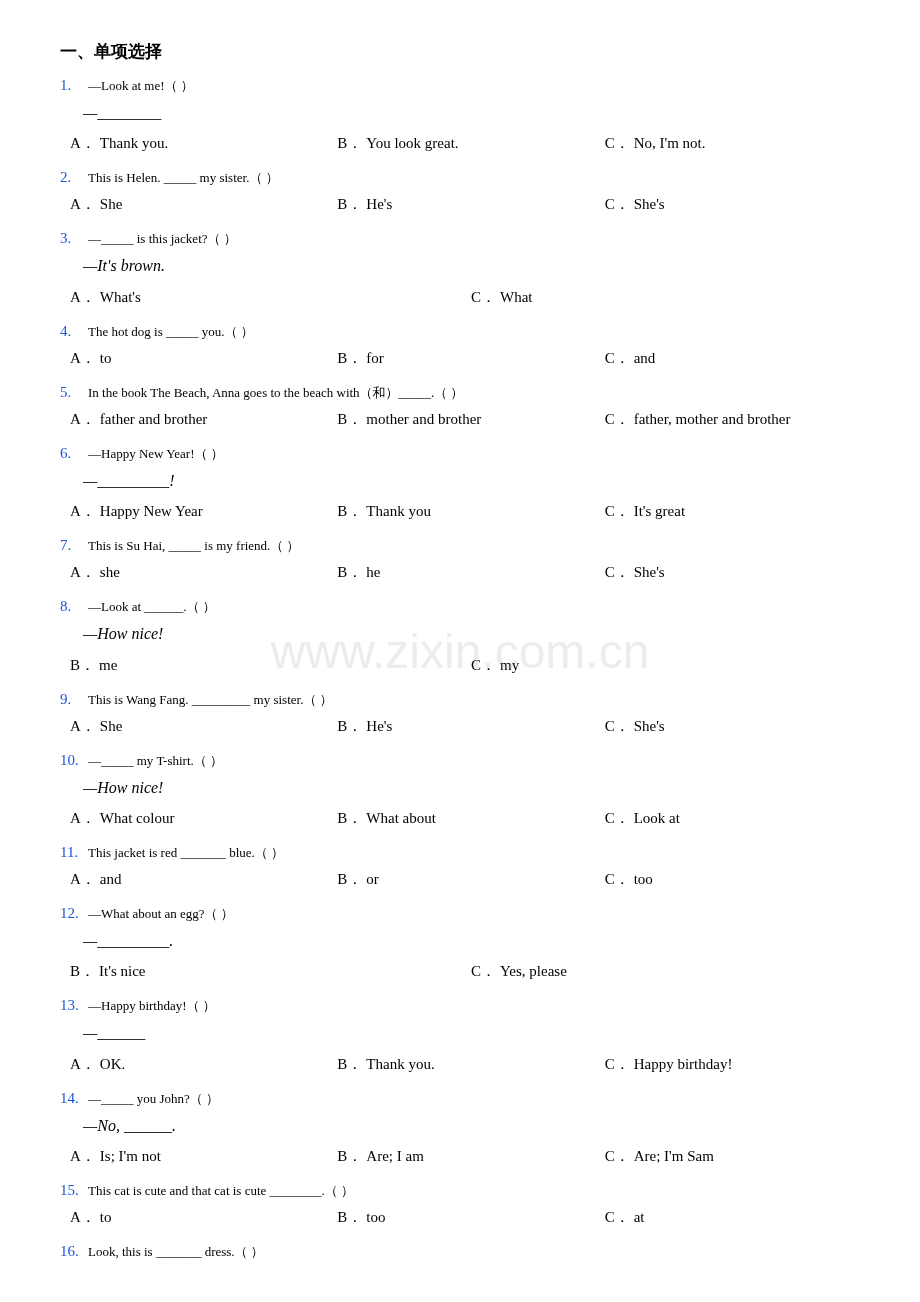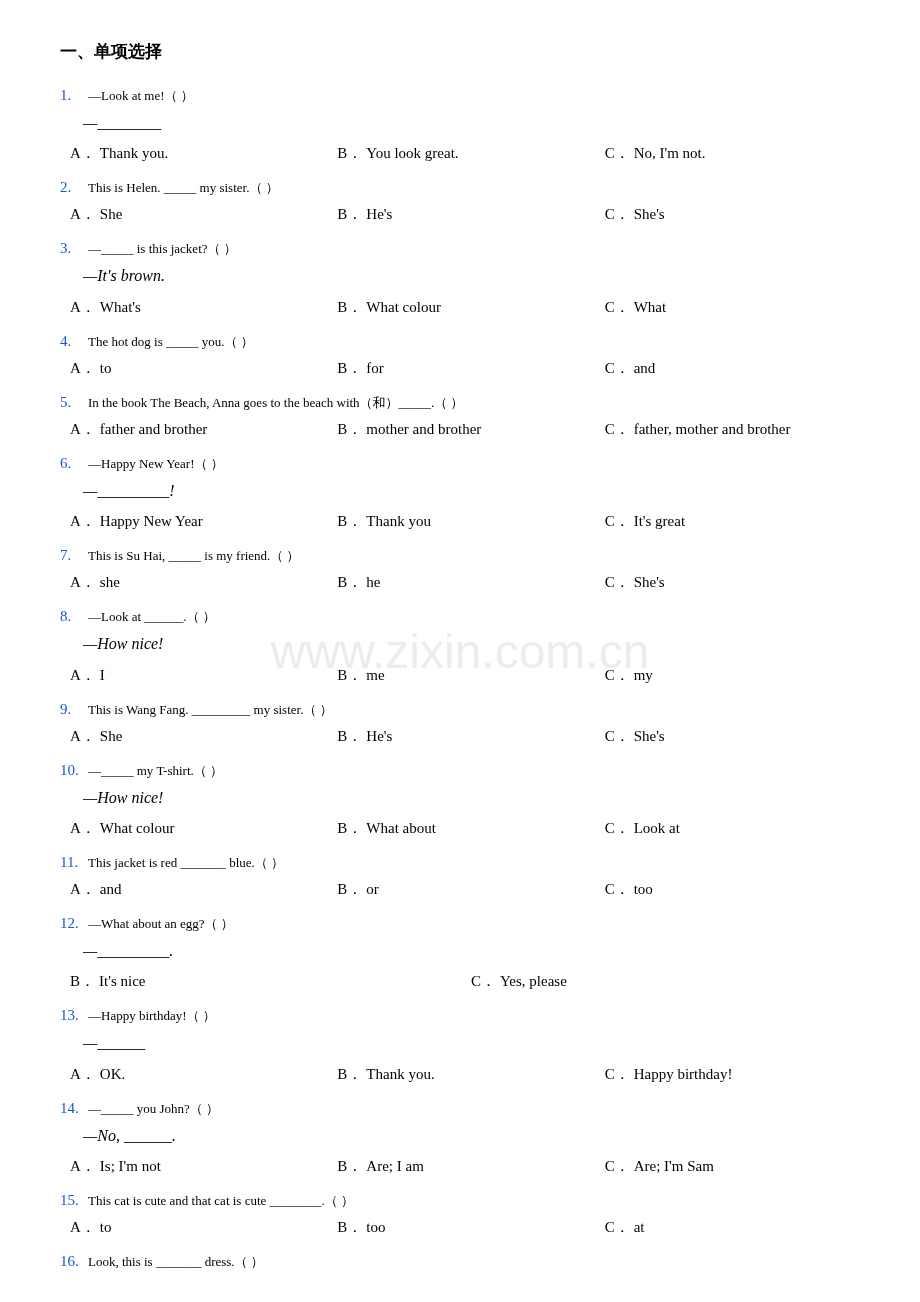--- a/index.html
+++ b/index.html
@@ -8,21 +8,21 @@
       font-size: 15px;
       color: #000;
       background: #fff;
       padding: 40px 60px;
       width: 920px;
       min-height: 1302px;
     }
     .section-title {
       font-size: 17px;
       font-weight: bold;
-      margin-bottom: 22px;
+      margin-bottom: 12px;
     }
     .question-block {
       margin-bottom: 10px;
     }
     .question-line {
       display: flex;
       align-items: baseline;
       margin-bottom: 2px;
     }
     .q-num {
@@ -102,21 +102,20 @@
       </div>
     </div>
     <div class="question-block">
       <div class="question-line">
         <span class="q-num">3.</span>
         <span class="q-text">—_____ is this jacket?（  ）</span>
       </div>
       <div class="sub-line">—It's brown.</div>
       <div class="options-row">
         <div class="option"><span class="option-label">A．</span>What's</div>
-        <div class="option"><span class="option-label">B．</span>What colour</div>
         <div class="option"><span class="option-label">C．</span>What</div>
       </div>
     </div>
     <div class="question-block">
       <div class="question-line">
         <span class="q-num">4.</span>
         <span class="q-text">The hot dog is _____ you.（  ）</span>
       </div>
       <div class="options-row">
         <div class="option"><span class="option-label">A．</span>to</div>
@@ -158,21 +157,20 @@
         <div class="option"><span class="option-label">C．</span>She's</div>
       </div>
     </div>
     <div class="question-block">
       <div class="question-line">
         <span class="q-num">8.</span>
         <span class="q-text">—Look at ______.（  ）</span>
       </div>
       <div class="sub-line">—How nice!</div>
       <div class="options-row">
-        <div class="option"><span class="option-label">A．</span>I</div>
         <div class="option"><span class="option-label">B．</span>me</div>
         <div class="option"><span class="option-label">C．</span>my</div>
       </div>
     </div>
     <div class="question-block">
       <div class="question-line">
         <span class="q-num">9.</span>
         <span class="q-text">This is Wang Fang. _________ my sister.（  ）</span>
       </div>
       <div class="options-row">

